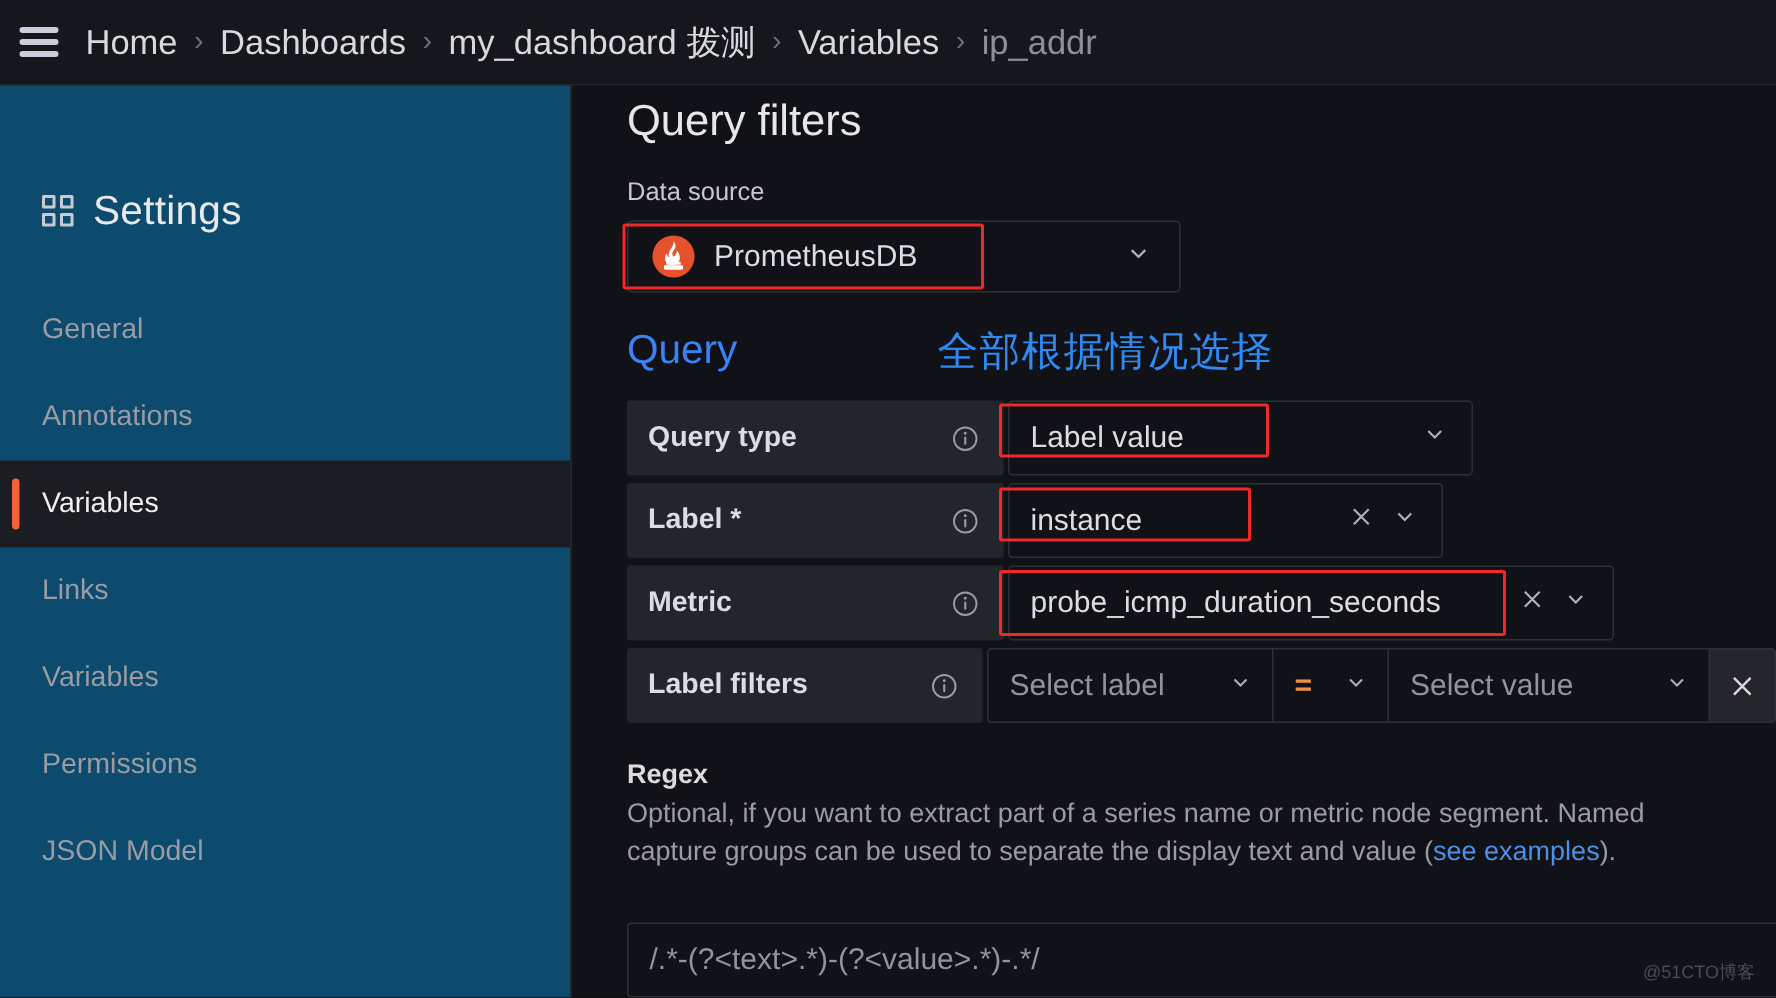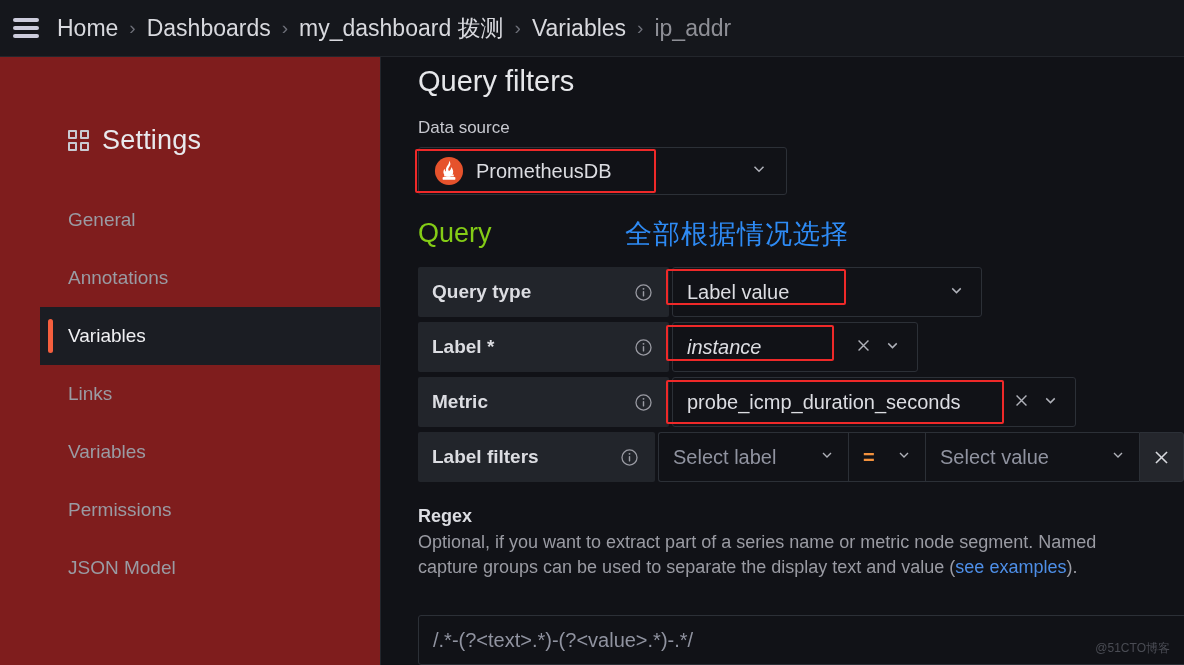--- a/index.html
+++ b/index.html
@@ -26,23 +26,22 @@
   .hamburger span { display: block; height: 4px; border-radius: 2px; background: #ccccdc; }
 
   .breadcrumb { display: flex; align-items: center; font-size: 23px; }
   .crumb { color: #d8d9de; white-space: nowrap; cursor: pointer; }
   .crumb.dim { color: #8e8f96; }
   .crumb-sep { color: #6e7079; margin: 0 11px; font-size: 19px; }
 
   
   .sidebar {
     position: absolute; top: 57px; left: 0; width: 381px; height: 608px;
-    background: #7f1d1d;
+    background: #0c4a6e;
     border-right: 1px solid #23262c;
-    padding-left: 40px;
   }
   .settings-head {
     display: flex; align-items: center;
     margin: 68px 0 0 28px;
   }
   .grid-icon {
     width: 21px; height: 21px;
     display: grid; grid-template-columns: 9px 9px; grid-template-rows: 9px 9px;
     gap: 3px; margin-right: 13px;
   }
@@ -68,21 +67,21 @@
 
   .ds-select {
     position: absolute; left: 418px; top: 147px; width: 369px; height: 48px;
     background: #111217; border: 1px solid #2c3037; border-radius: 3px;
     display: flex; align-items: center;
   }
   .prom-icon { width: 30px; height: 30px; margin-left: 15px; flex: 0 0 auto; }
   .ds-name { font-size: 20px; color: #dcdde2; margin-left: 12px; }
   .ds-caret { margin-left: auto; margin-right: 18px; }
 
-  .h-query { position: absolute; left: 418px; top: 218px; font-size: 27px; color: #84cc16; }
+  .h-query { position: absolute; left: 418px; top: 218px; font-size: 27px; color: #3b82f6; }
   .cn-note {
     position: absolute; left: 625px; top: 216px;
     font-size: 27px; color: #2e8bf5; letter-spacing: 1px; white-space: nowrap;
   }
 
   
   .rows { position: absolute; left: 418px; top: 267px; width: 766px; }
   .row { display: flex; align-items: stretch; height: 50px; margin-bottom: 5px; }
   .row-label {
     width: 251px; background: #22252b; border-radius: 2px;
@@ -92,21 +91,21 @@
   .row-label .lbl { flex: 1; }
   .info-icon { width: 19px; height: 19px; flex: 0 0 auto; }
   .row-ctrl {
     margin-left: 3px; background: #111217; border: 1px solid #2c3037; border-radius: 3px;
     display: flex; align-items: center; position: relative;
   }
   .ctrl-text { font-size: 20px; color: #dcdde2; padding-left: 14px; white-space: nowrap; }
   .ctrl-right { margin-left: auto; display: flex; align-items: center; gap: 12px; padding-right: 16px; }
 
   .row-querytype .row-ctrl { width: 310px; }
-  .row-label2 .row-ctrl { width: 246px; font-style: italic; }
+  .row-label2 .row-ctrl { width: 290px; }
   .row-metric .row-ctrl { width: 404px; }
 
   
   .lf-group { margin-left: 3px; display: flex; align-items: stretch; }
   .lf-box {
     background: #111217; border: 1px solid #2c3037;
     display: flex; align-items: center; padding-left: 14px;
   }
   .lf-box .t { font-size: 20px; color: #9093a0; white-space: nowrap; }
   .lf-box .t.op { color: #f2913d; font-weight: 700; padding-right: 0; }

